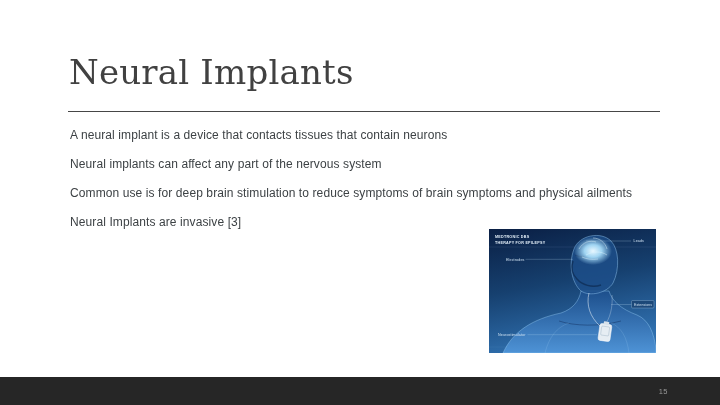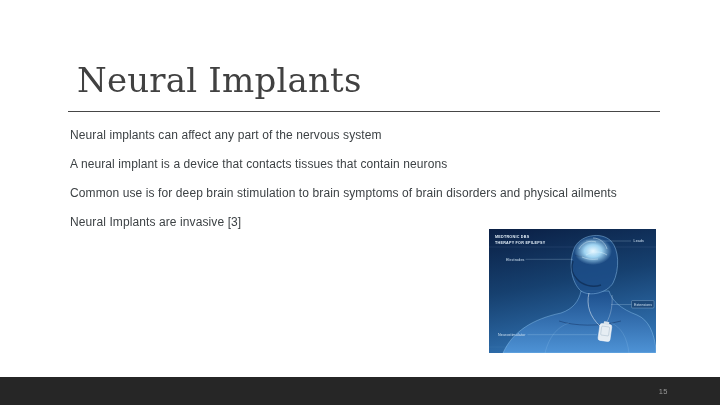--- a/index.html
+++ b/index.html
@@ -12,21 +12,21 @@
     width: 720px;
     height: 405px;
     background: #ffffff;
     overflow: hidden;
     font-family: "Liberation Sans", sans-serif;
   }
   .slide-title {
     position: absolute;
     left: 69px;
     top: 53px;
-    margin: 8px;
+    margin: 0;
     font-family: "DejaVu Serif", "Liberation Serif", serif;
     font-size: 34px;
     font-weight: 400;
     line-height: 1.15;
     color: var(--title_color, #414141);
     letter-spacing: 0.2px;
     white-space: nowrap;
   }
   .title-rule {
     position: absolute;
@@ -97,23 +97,23 @@
 </head>
 <body>
 
 <div class="slide">
 
   <h1 class="slide-title">Neural Implants</h1>
 
   <div class="title-rule"></div>
 
   <div class="slide-body">
+    <p>A neural implant is a device that contacts tissues that contain neurons</p>
     <p>Neural implants can affect any part of the nervous system</p>
-    <p>A neural implant is a device that contacts tissues that contain neurons</p>
-    <p>Common use is for deep brain stimulation to brain symptoms of brain disorders and physical ailments</p>
+    <p>Common use is for deep brain stimulation to reduce symptoms of brain symptoms and physical ailments</p>
     <p>Neural Implants are invasive [3]</p>
   </div>
 
   <figure class="dbs-figure">
     <svg viewBox="0 0 167 124" xmlns="http://www.w3.org/2000/svg">
       <defs>
         <linearGradient id="bgGrad" x1="0" y1="0" x2="0.25" y2="1">
           <stop offset="0" stop-color="#0a1f44"></stop>
           <stop offset="0.5" stop-color="#16406f"></stop>
           <stop offset="1" stop-color="#2f6fae"></stop>

